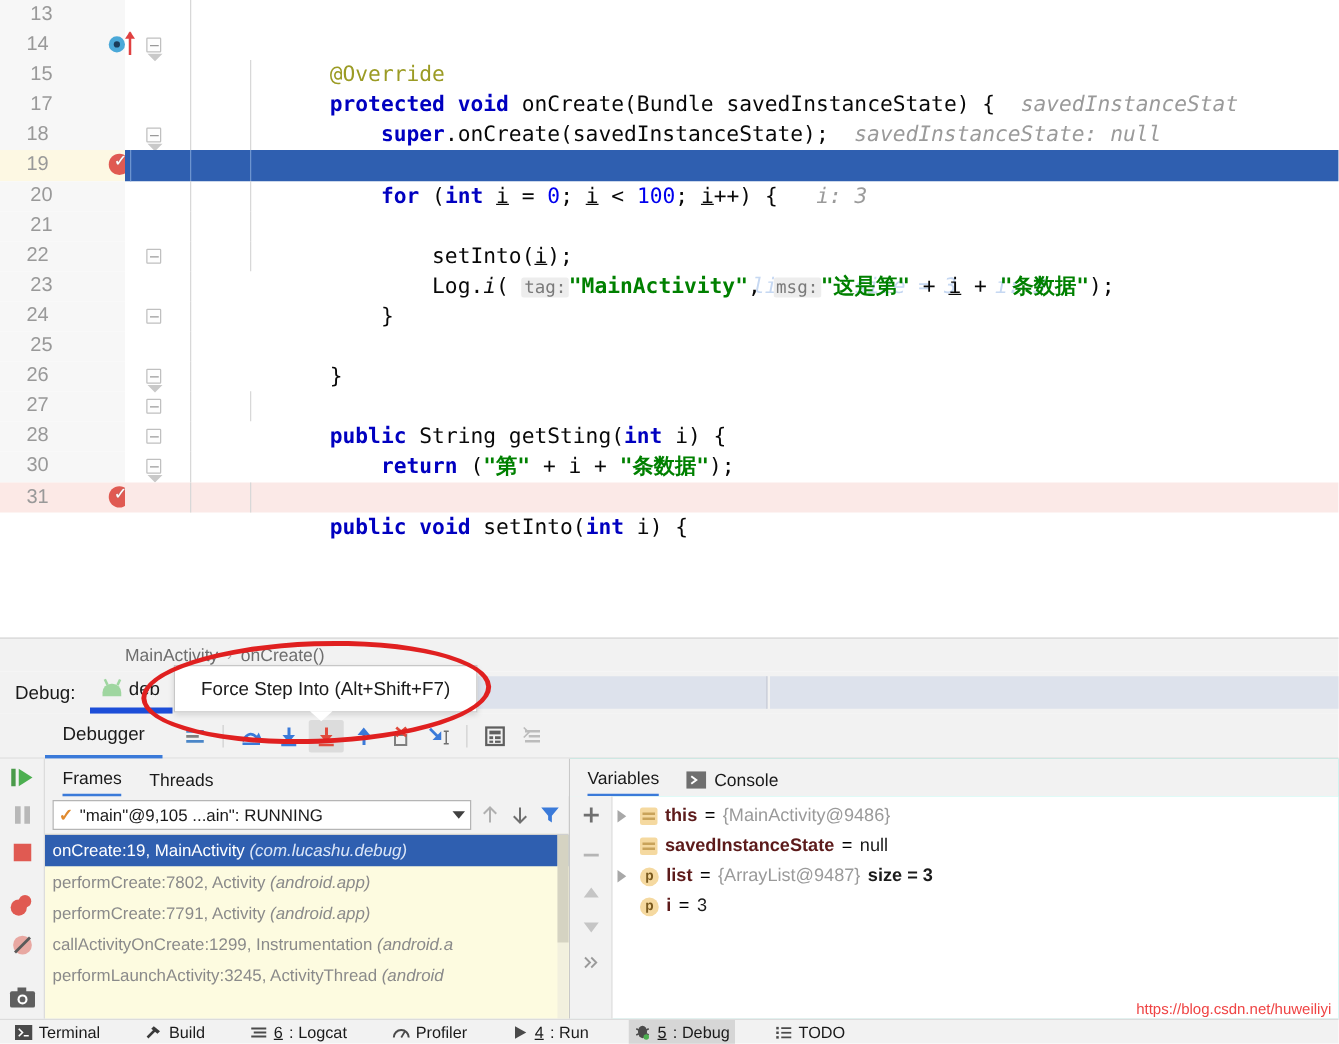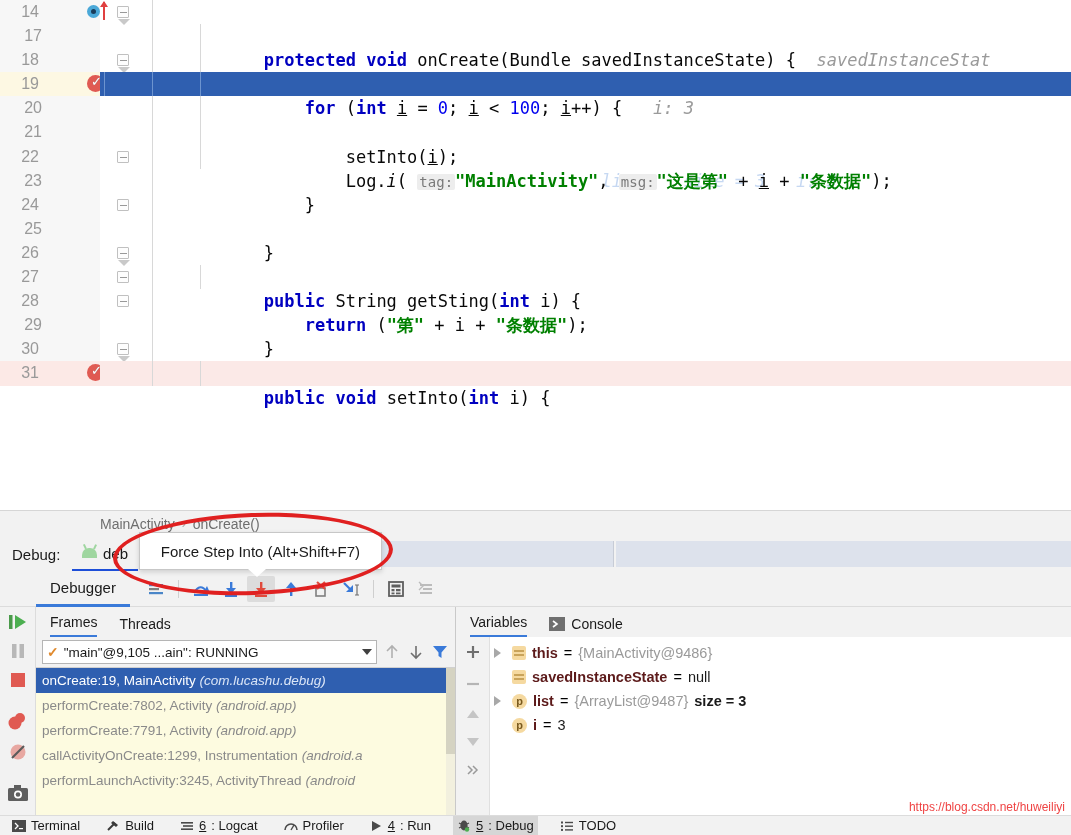--- a/index.html
+++ b/index.html
@@ -108,21 +108,21 @@
   .debug-header {
     position: absolute; left: 0; top: 537px; width: 1071px; height: 34px;
     background: #f2f2f2; display: flex; align-items: stretch;
   }
   .debug-label {
     width: 72px; display: flex; align-items: center; padding-left: 12px;
     font-size: 15px; color: #1a1a1a;
   }
   .debug-tab {
     display: flex; align-items: center; gap: 6px; padding: 0 10px;
-    border-bottom: 2px solid #1d4ed8; font-size: 15px; color: #1a1a1a;
+    border-bottom: 5px solid #1d4ed8; font-size: 15px; color: #1a1a1a;
   }
   .android-icon {
     width: 15px; height: 10px; background: #9fd6a0;
     border-radius: 7px 7px 0 0; position: relative; display: inline-block;
   }
   .android-icon::before, .android-icon::after {
     content: ""; position: absolute; top: -4px; width: 1.5px; height: 5px;
     background: #9fd6a0; transform-origin: bottom;
   }
   .android-icon::before { left: 3px; transform: rotate(-25deg); }
@@ -250,21 +250,21 @@
   }
   .vname { color: #5c1a1a; font-weight: bold; }
   .vref { color: #9a9a9a; text-align: right; }
   .vval { color: #1a1a1a; }
   .vsize { color: #1a1a1a; font-weight: bold; }
 
   
   .statusbar {
     position: absolute; left: 0; top: 815px; width: 1071px; height: 20px;
     background: #f2f2f2; display: flex; align-items: center;
-    border-top: 1px solid #dcdcdc; padding-left: 8px; gap: 18px;
+    border-top: 1px solid #dcdcdc; padding-left: 8px; gap: 28px;
     font-size: 13px; color: #1a1a1a;
   }
   .sb-item { display: flex; align-items: center; gap: 5px; padding: 0 4px; height: 20px; }
   .sb-item.sel { background: #d6d6d6; }
   .sb-under { text-decoration: underline; }
 
   
   .tooltip {
     position: absolute; left: 139px; top: 532px; width: 243px; height: 38px;
     background: #ffffff; border: 1px solid #c7c7c7;
@@ -288,36 +288,56 @@
   }
 </style>
 </head>
 <body>
 
 <div id="app">
 
   <div class="editor">
     <div class="code-rows">
 
+      <div class="row">
+        <div class="gutter">
+          <span class="lineno">13</span>
+          <span class="gutter-icons"></span>
+        </div>
+        <div class="codecell">
+          <span class="indentline" style="left:52px"></span>
+          <span>      </span><span class="ann">@Override</span>
+        </div>
+      </div>
 
       <div class="row">
         <div class="gutter">
           <span class="lineno">14</span>
           <span class="gutter-icons">
             <span class="ovr"></span>
             <span class="arrowup"></span>
             <span class="fold tail"></span>
           </span>
         </div>
         <div class="codecell">
           <span class="indentline" style="left:52px"></span>
           <span>      </span><span class="kw">protected</span><span> </span><span class="kw">void</span><span> </span><span>onCreate(Bundle savedInstanceState) {</span><span>  </span><span class="hint">savedInstanceStat</span>
         </div>
       </div>
 
+      <div class="row">
+        <div class="gutter">
+          <span class="lineno">15</span>
+          <span class="gutter-icons"></span>
+        </div>
+        <div class="codecell">
+          <span class="indentline" style="left:52px"></span><span class="indentline" style="left:100px"></span>
+          <span>          </span><span class="kw">super</span><span>.onCreate(savedInstanceState);</span><span>  </span><span class="hint">savedInstanceState: null</span>
+        </div>
+      </div>
 
 
       <div class="row">
         <div class="gutter">
           <span class="lineno">17</span>
           <span class="gutter-icons"></span>
         </div>
         <div class="codecell">
           <span class="indentline" style="left:52px"></span><span class="indentline" style="left:100px"></span>
           <span>          </span><span>List&lt;String&gt; </span><span class="hl">list</span><span> = </span><span class="kw">new</span><span> ArrayList&lt;&gt;();</span><span>   </span><span class="hint">list:   size = 3</span>
@@ -452,29 +472,20 @@
           <span class="gutter-icons">
             <span class="fold"></span>
           </span>
         </div>
         <div class="codecell">
           <span class="indentline" style="left:52px"></span>
           <span>      </span><span>}</span>
         </div>
       </div>
 
-      <div class="row">
-        <div class="gutter">
-          <span class="lineno">29</span>
-          <span class="gutter-icons"></span>
-        </div>
-        <div class="codecell">
-          <span class="indentline" style="left:52px"></span>
-        </div>
-      </div>
 
       <div class="row">
         <div class="gutter">
           <span class="lineno">30</span>
           <span class="gutter-icons">
             <span class="fold tail"></span>
           </span>
         </div>
         <div class="codecell">
           <span class="indentline" style="left:52px"></span>

